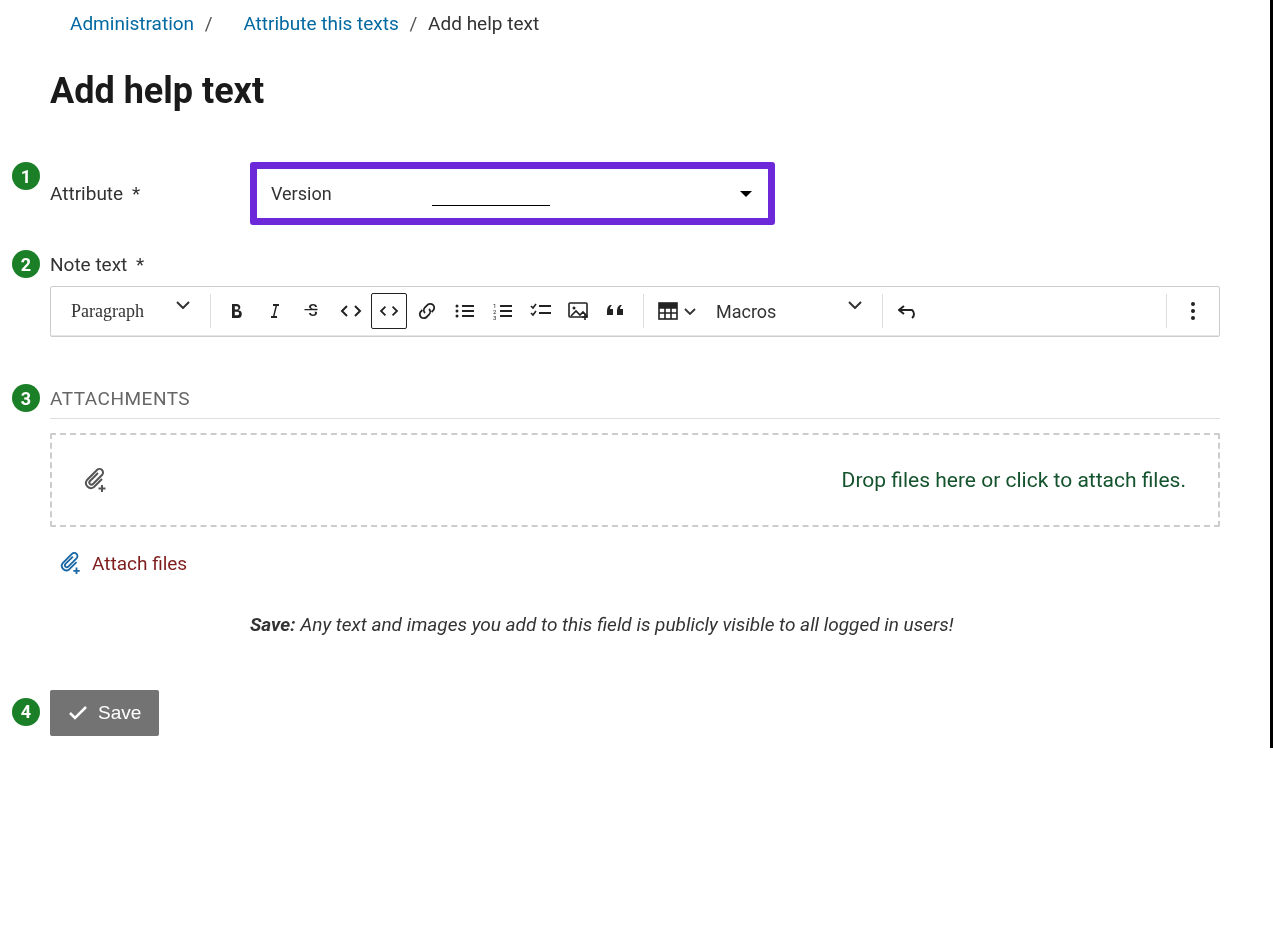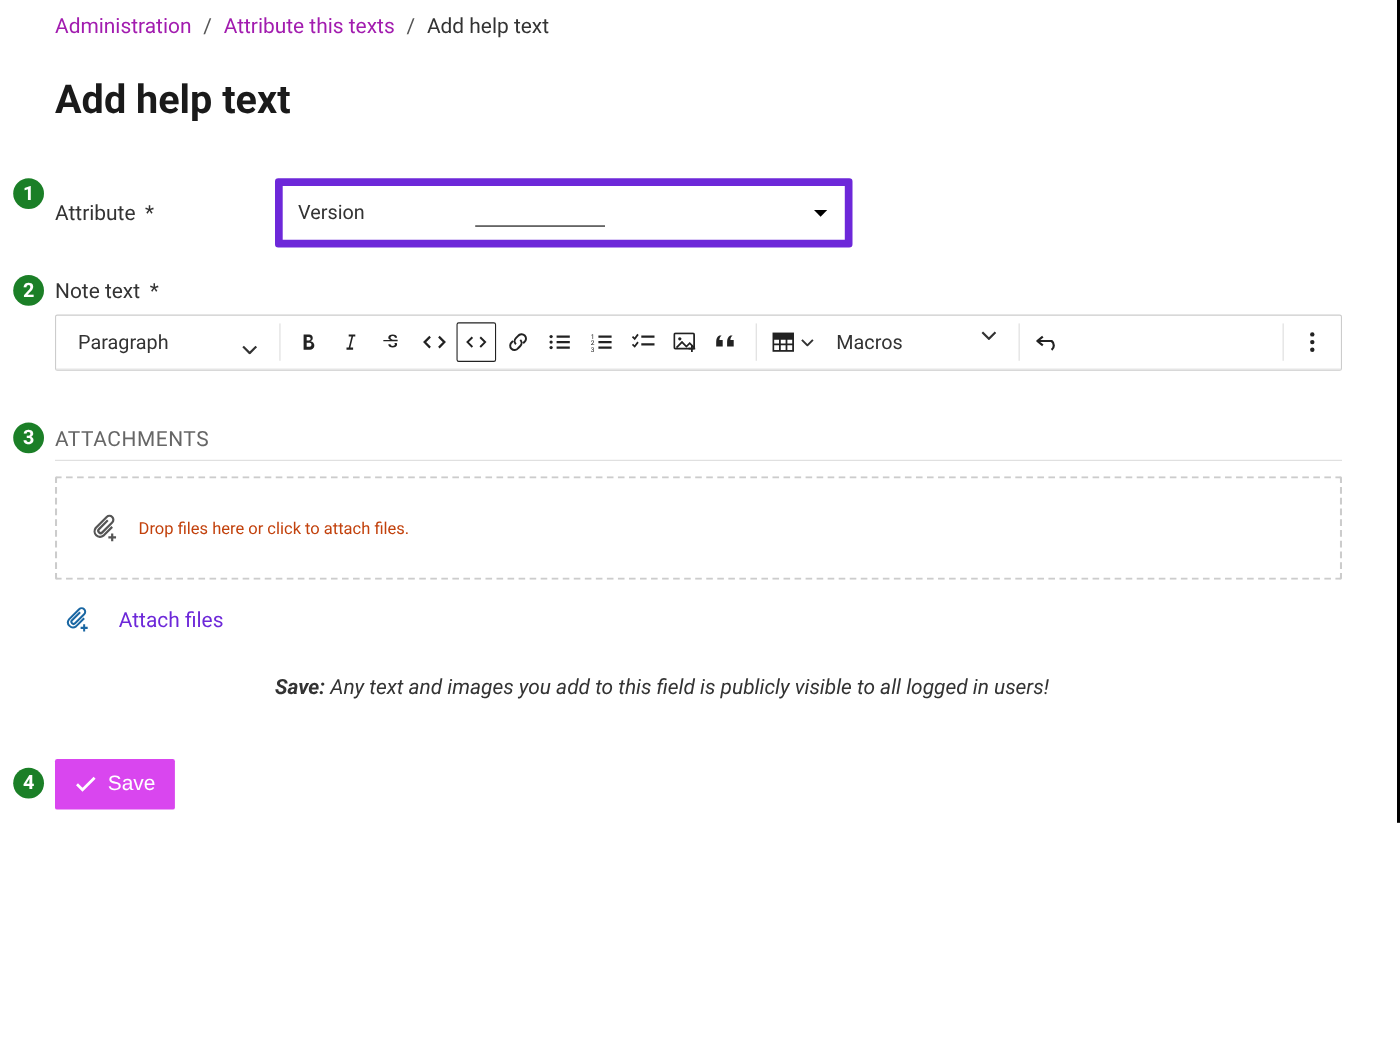--- a/index.html
+++ b/index.html
@@ -9,21 +9,21 @@
       color: #333;
       padding: 12px 50px;
       font-size: 16px;
       border-right: 3px solid #000;
     }
     
     .breadcrumb {
       font-size: 19px;
       margin-bottom: 35px;
     }
-    .breadcrumb a { color: #a21caf; text-decoration: none; }
+    .breadcrumb a { color: #0369a1; text-decoration: none; margin-left: 20px; }
     .breadcrumb .sep { color: #555; margin: 0 6px; }
     .breadcrumb .current { color: #333; }
 
     h1 {
       font-size: 36px;
       font-weight: 700;
       color: #1a1a1a;
       margin-bottom: 50px;
     }
 
@@ -107,25 +107,26 @@
     }
     .toolbar {
       display: flex;
       align-items: center;
       border-bottom: 1px solid #e5e5e5;
       padding: 6px 8px;
       gap: 2px;
     }
     .toolbar-select {
       display: flex;
-      align-items: flex-end;
-      gap: 67px;
+      align-items: flex-start;
+      gap: 32px;
       padding: 6px 12px;
       font-size: 18px;
       cursor: pointer;
+      font-family: Liberation Serif, serif;
     }
     .toolbar-divider {
       width: 1px;
       height: 34px;
       background: #ddd;
       margin: 0 6px;
     }
     .toolbar-btn {
       width: 36px;
       height: 36px;
@@ -185,32 +186,32 @@
       border-bottom: 1px solid #ddd;
       padding-bottom: 8px;
       margin-bottom: 14px;
     }
     .dropzone {
       border: 2px dashed #ccc;
       border-radius: 2px;
       padding: 32px;
       display: flex;
       align-items: center;
-      justify-content: flex-start;
+      justify-content: space-between;
       gap: 18px;
-      color: #c2410c;
-      font-size: 15px;
+      color: #14532d;
+      font-size: 21px;
       cursor: pointer;
       margin-bottom: 18px;
     }
     .attach-link {
       display: inline-flex;
       align-items: center;
-      gap: 26px;
-      color: #6d28d9;
+      gap: 10px;
+      color: #7f1d1d;
       font-size: 19px;
       text-decoration: none;
       padding: 6px 10px;
       cursor: pointer;
       justify-content: flex-end;
     }
     
     .note-row {
       margin-left: 200px;
       font-size: 19px;
@@ -224,21 +225,21 @@
     
     .save-row {
       position: relative;
     }
     .save-row .step-badge {
       position: absolute;
       left: -38px;
       top: 8px;
     }
     .save-btn {
-      background: #d946ef;
+      background: #737373;
       color: #fff;
       border: none;
       padding: 12px 18px;
       font-size: 19px;
       display: inline-flex;
       align-items: center;
       gap: 10px;
       cursor: pointer;
       border-radius: 2px;
     }

